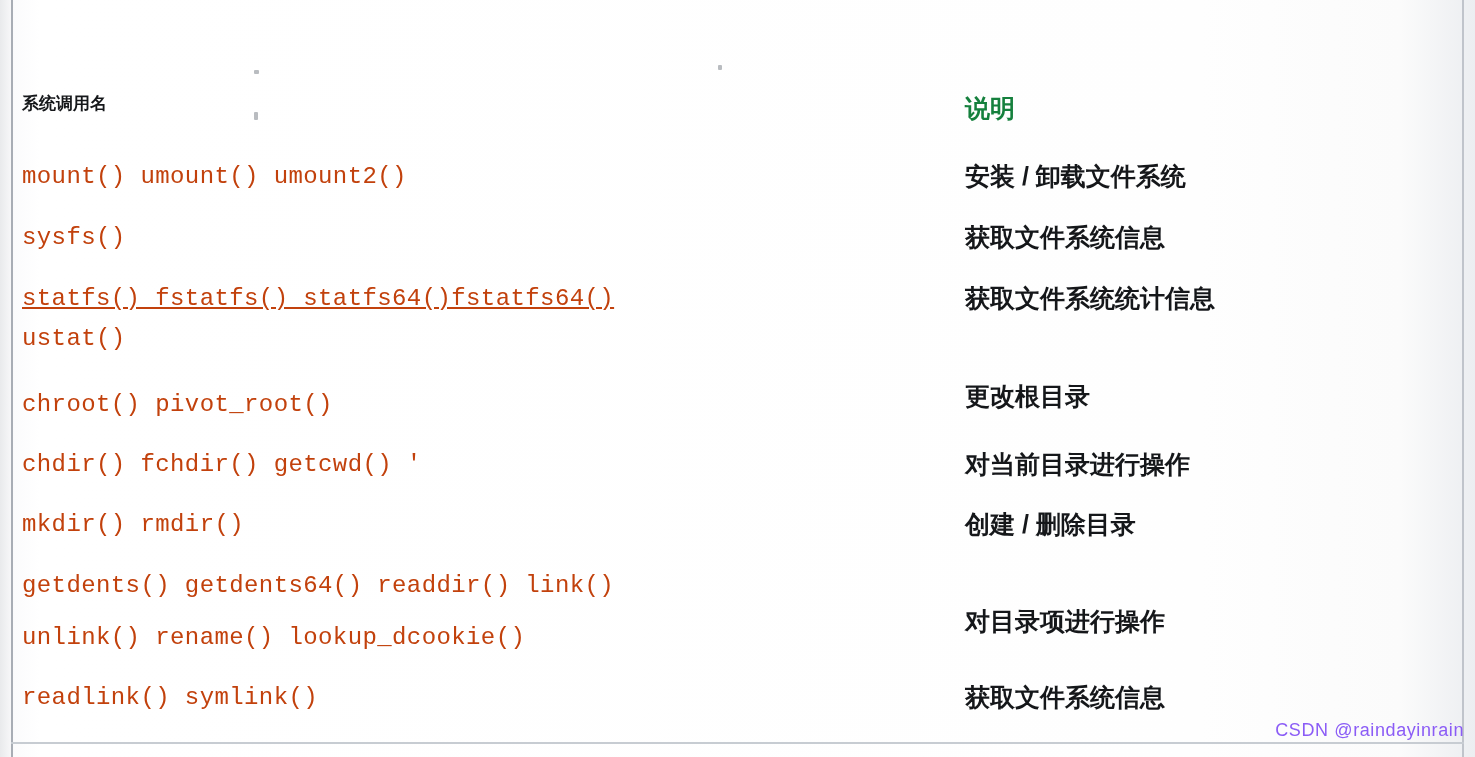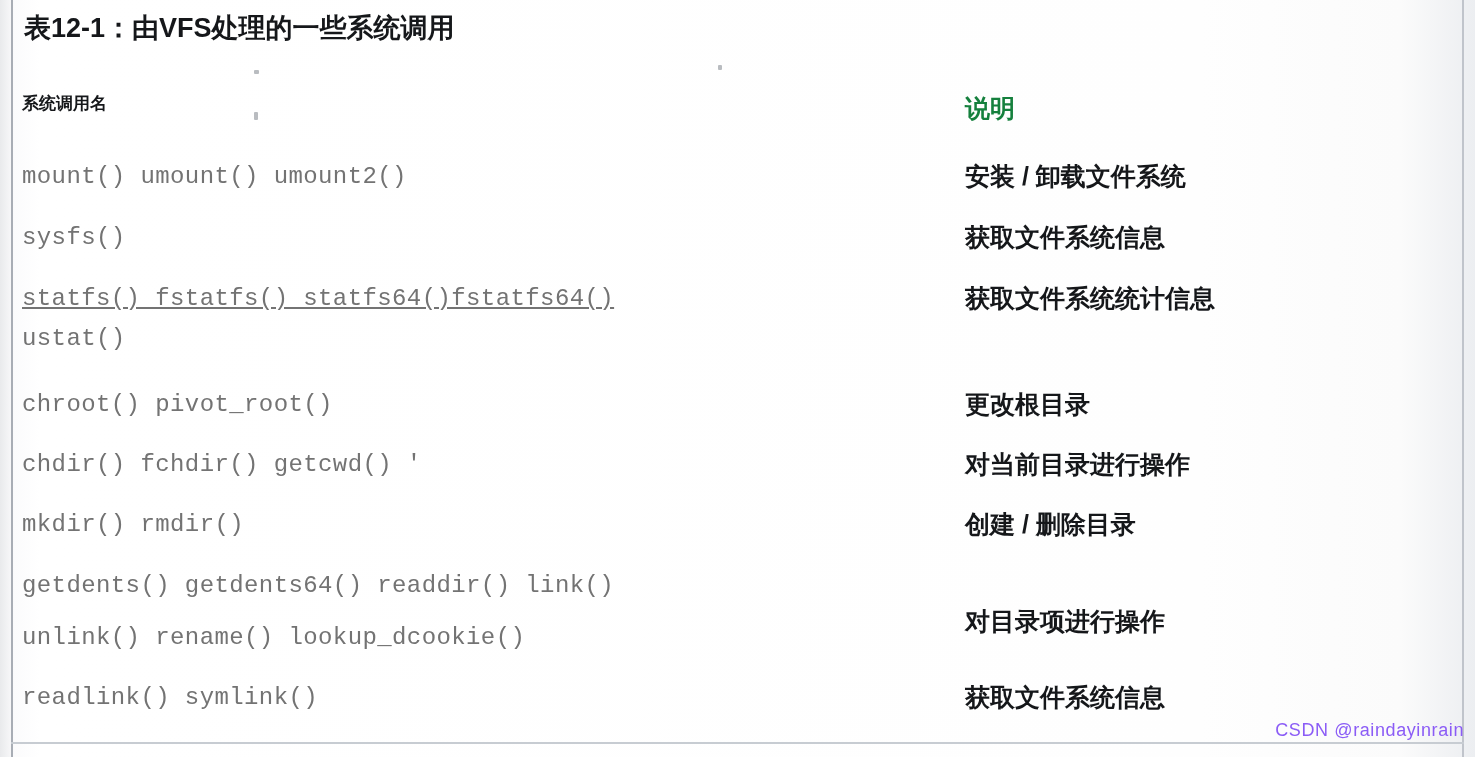--- a/index.html
+++ b/index.html
@@ -90,21 +90,21 @@
   .row {
     position: absolute;
     left: 0;
     width: 1475px;
   }
   .syscalls {
     position: absolute;
     left: 22px;
     font-family: "Liberation Mono", "DejaVu Sans Mono", monospace;
     font-size: 24px;
-    color: #737373;
+    color: #c2410c;
     white-space: pre;
     letter-spacing: 0.4px;
   }
   .desc {
     position: absolute;
     left: 965px;
     font-size: 25px;
     font-weight: bold;
     color: #15171a;
     white-space: nowrap;
@@ -123,21 +123,20 @@
 <body>
 
 <div id="page">
   <div id="paper"></div>
   <div class="rule-left"></div>
   <div class="rule-right"></div>
   <div class="rule-bottom"></div>
 
   <div class="content">
 
-    <div class="table-title">表12-1：由VFS处理的一些系统调用</div>
 
     <div class="hdr-syscall">系统调用名</div>
     <div class="hdr-desc">说明</div>
 
     <div class="speck" style="left:254px; top:70px; width:5px; height:4px;"></div>
     <div class="speck" style="left:254px; top:112px; width:4px; height:8px;"></div>
     <div class="speck" style="left:718px; top:65px; width:4px; height:5px;"></div>
 
     <div class="row">
       <div class="syscalls" style="top:163px;">mount() umount() umount2()</div>
@@ -150,21 +149,21 @@
     </div>
 
     <div class="row">
       <div class="syscalls" style="top:285px;text-decoration:underline;">statfs() fstatfs() statfs64()fstatfs64()</div>
       <div class="syscalls" style="top:325px;">ustat()</div>
       <div class="desc" style="top:282px;">获取文件系统统计信息</div>
     </div>
 
     <div class="row">
       <div class="syscalls" style="top:391px;">chroot() pivot_root()</div>
-      <div class="desc" style="top:388px;">更改根目录</div>
+      <div class="desc" style="top:380px;">更改根目录</div>
     </div>
 
     <div class="row">
       <div class="syscalls" style="top:451px;">chdir() fchdir() getcwd() '</div>
       <div class="desc" style="top:448px;font-family:Liberation Serif, serif;">对当前目录进行操作</div>
     </div>
 
     <div class="row">
       <div class="syscalls" style="top:511px;">mkdir() rmdir()</div>
       <div class="desc" style="top:508px;">创建 / 删除目录</div>

